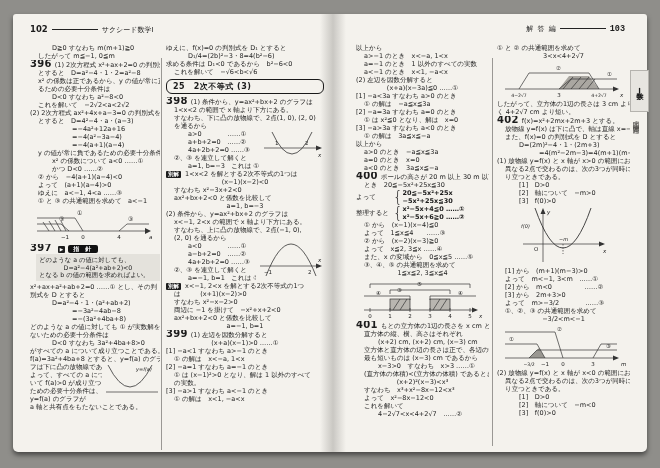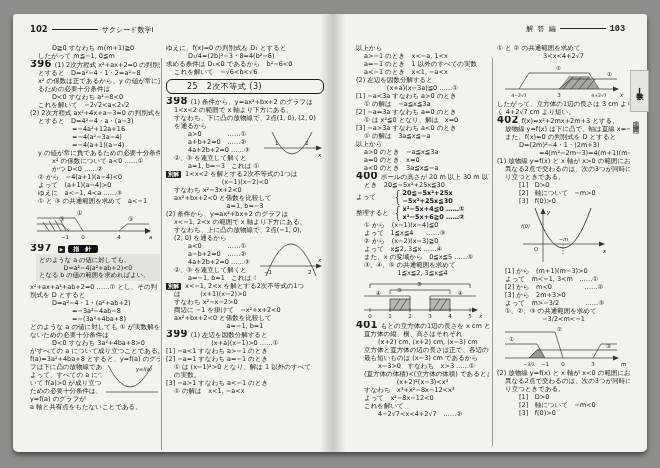--- a/index.html
+++ b/index.html
@@ -19,22 +19,22 @@
   .pn{font-size:10px;font-weight:700;margin-right:3px;letter-spacing:.3px;}
   .lb{display:inline-block;background:#1d1d1d;color:#fff;font-size:5.5px;line-height:7px;
       padding:0 2px;border-radius:1px;margin-right:2px;font-weight:700;}
   .vicon{display:inline-block;background:#1d1d1d;color:#fff;font-size:4.5px;line-height:7px;
       padding:0 2px;margin:0 3px;border-radius:1px;}
   .guide{display:inline-block;background:#111;color:#fff;font-size:6px;line-height:8px;
       padding:0 5px;border-radius:2px;font-weight:700;letter-spacing:2px;}
   .h397{margin:2px 0 1px 0;}
   .notebox{background:#e4e2dc;margin:1px 0 2px 6px;padding:2px 3px;}
   .nb{font-size:6.3px;line-height:7.6px;white-space:nowrap;}
-  .sect{margin:3px 0 3px 0;border:1.3px solid #1a1a1a;border-radius:6px;padding:1px 20px;
-      font-weight:400;font-size:8px;letter-spacing:.5px;white-space:nowrap;}
+  .sect{margin:3px 0 3px 0;border:1.3px solid #1a1a1a;border-radius:6px;padding:1px 6px;
+      font-weight:700;font-size:8px;letter-spacing:.5px;white-space:nowrap;}
   .brc{display:flex;font-size:6.5px;line-height:8px;}
   .brc .pre{width:37px;flex:none;padding-top:4px;}
   .brc .bc{font-size:15px;line-height:16px;font-weight:300;flex:none;}
   .brc .row{white-space:nowrap;font-weight:bold;}
   .dct{display:block;margin:1px auto;}
   .dfl{float:right;margin:0 0 0 2px;}
   .tab-box{position:absolute;left:630px;top:70px;width:17px;height:40px;background:#e7e5e0;
       border:1px solid #b5b3ae;display:flex;align-items:center;justify-content:center;
       writing-mode:vertical-rl;text-orientation:upright;font-size:7px;font-weight:700;}
   .tab-text{position:absolute;left:631px;top:116px;writing-mode:vertical-rl;text-orientation:upright;
@@ -168,20 +168,21 @@
         <div class="ln i2">a=−1, b=1　これは ① を満たす。</div>
         <div class="ln "><span class="lb">別解</span> x&lt;−1, 2&lt;x を解とする2次不等式の1つ</div>
         <div class="ln i1">は　　　(x+1)(x−2)&gt;0</div>
         <div class="ln i1">すなわち x²−x−2&gt;0</div>
         <div class="ln i1">両辺に −1 を掛けて　−x²+x+2&lt;0</div>
         <div class="ln i1">ax²+bx+2&lt;0 と係数を比較して</div>
         <div class="ln ctr">a=−1, b=1</div>
         <div class="ln "><b class="pn">399</b>(1) 左辺を因数分解すると</div>
         <div class="ln ctr">(x+a)(x−1)&gt;0 ……①</div>
         <div class="ln ">[1] −a&lt;1 すなわち a&gt;−1 のとき</div>
+        <div class="ln i1">① の解は　x&lt;−a, 1&lt;x</div>
         <div class="ln ">[2] −a=1 すなわち a=−1 のとき</div>
         <div class="ln i1">① は (x−1)²&gt;0 となり、解は 1 以外のすべて</div>
         <div class="ln i1">の実数。</div>
         <div class="ln ">[3] −a&gt;1 すなわち a&lt;−1 のとき</div>
         <div class="ln i1">① の解は　x&lt;1, −a&lt;x</div>
       </div>
     <div id="col2" class="col" style="left:343px;width:133px;">
         <div class="ln ">以上から</div>
         <div class="ln i1">a&gt;−1 のとき　x&lt;−a, 1&lt;x</div>
         <div class="ln i1">a=−1 のとき　1 以外のすべての実数</div>

